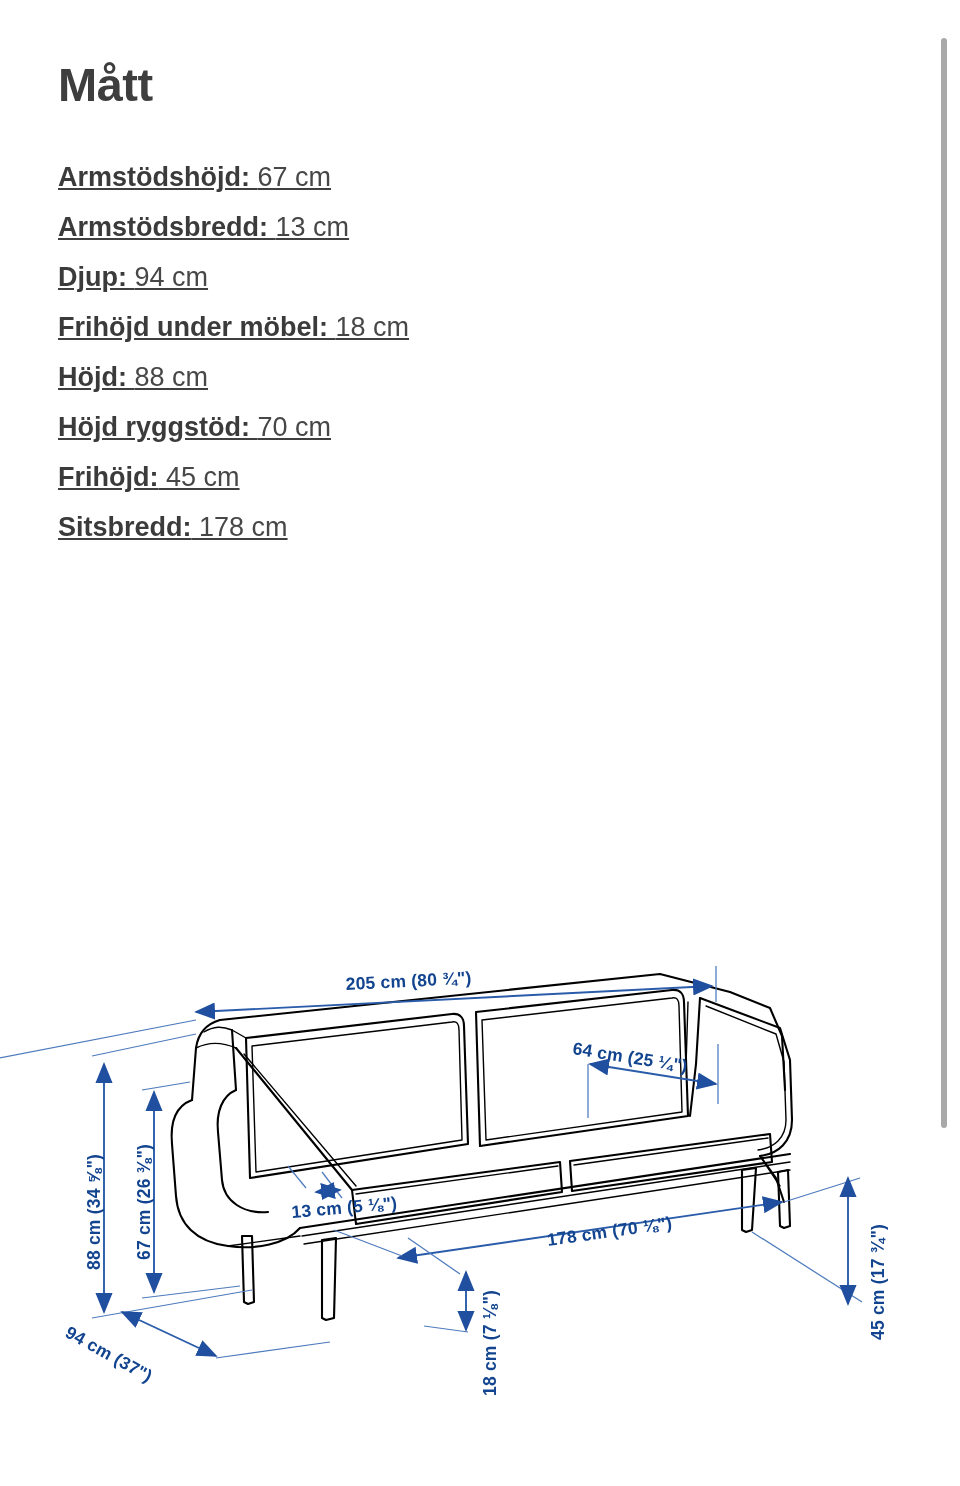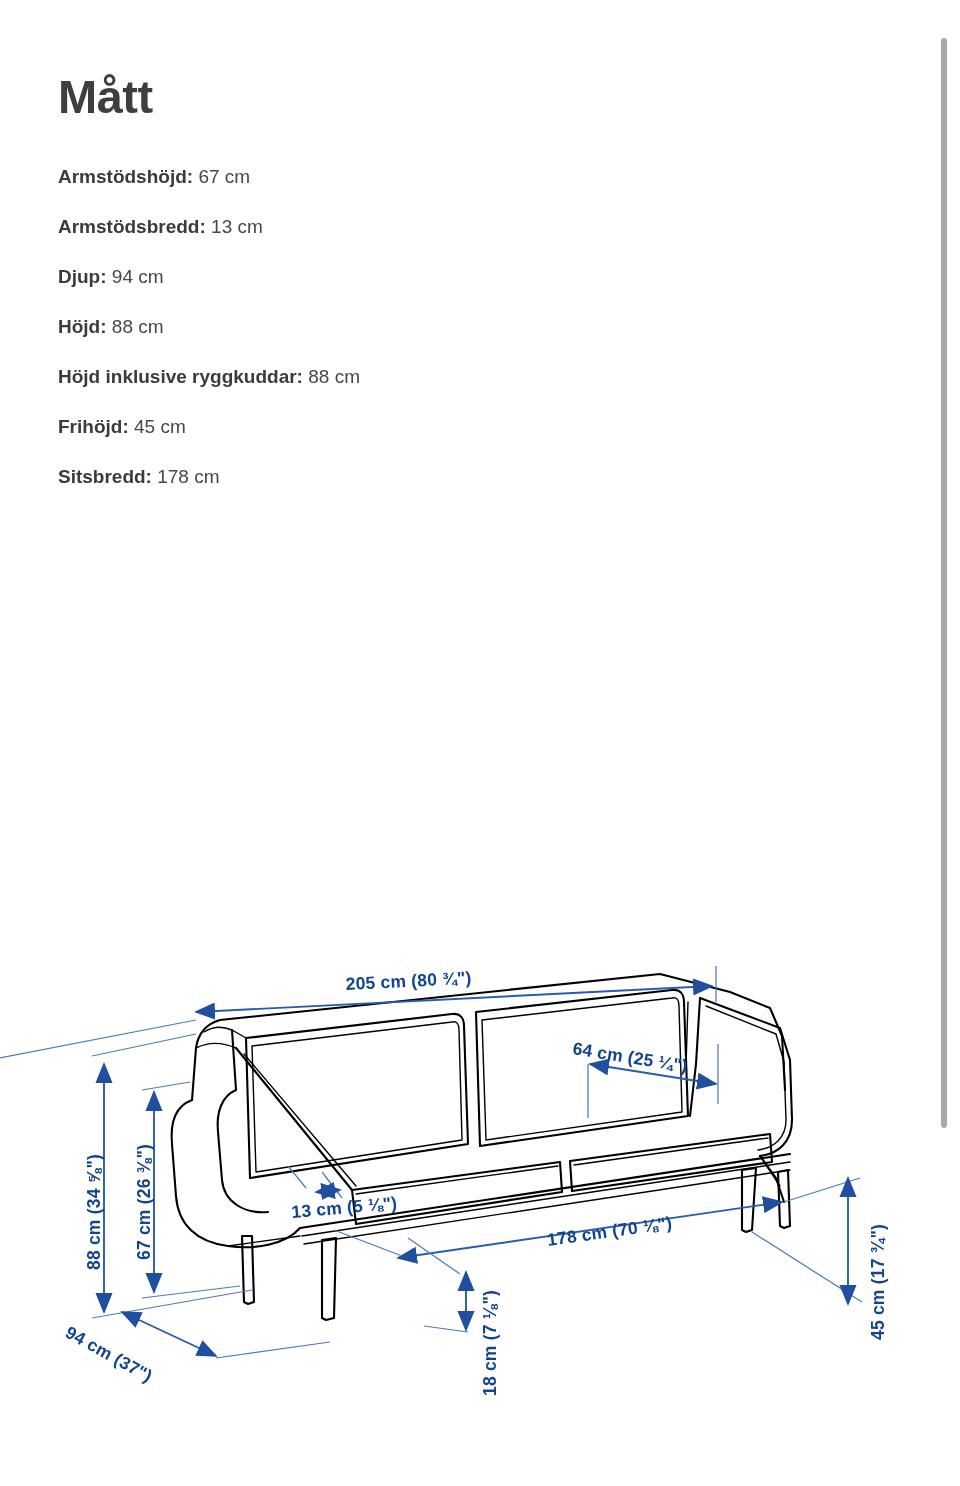--- a/index.html
+++ b/index.html
@@ -22,43 +22,44 @@
   #page {
     position: absolute;
     inset: 0;
     background: #ffffff;
   }
 
   
   #measurements-heading {
     position: absolute;
     left: 58px;
-    top: 40px;
+    top: 28px;
     font-size: 47px;
     font-weight: 700;
     letter-spacing: -0.5px;
     color: #3e3e3e;
     line-height: 1.1;
   }
 
   
   #spec-list {
     position: absolute;
     left: 58px;
     top: 152px;
     width: 820px;
     list-style: none;
     margin: 0;
     padding: 0;
   }
   #spec-list li {
-    font-size: 19px;
+    font-size: 27px;
     line-height: 50px;
     color: #3f3f3f;
     white-space: nowrap;
+    text-decoration: underline;
   }
   #spec-list .spec-label {
     font-weight: 700;
     color: #3b3b3b;
   }
   #spec-list .spec-value {
     font-weight: 400;
     color: #474747;
   }
 
@@ -142,26 +143,30 @@
     </li>
     <li>
       <span class="spec-label">Armstödsbredd:</span>
       <span class="spec-value">13 cm</span>
     </li>
     <li>
       <span class="spec-label">Djup:</span>
       <span class="spec-value">94 cm</span>
     </li>
     <li>
+      <span class="spec-label">Frihöjd under möbel:</span>
+      <span class="spec-value">18 cm</span>
+    </li>
+    <li>
       <span class="spec-label">Höjd:</span>
       <span class="spec-value">88 cm</span>
     </li>
     <li>
-      <span class="spec-label">Höjd inklusive ryggkuddar:</span>
-      <span class="spec-value">88 cm</span>
+      <span class="spec-label">Höjd ryggstöd:</span>
+      <span class="spec-value">70 cm</span>
     </li>
     <li>
       <span class="spec-label">Frihöjd:</span>
       <span class="spec-value">45 cm</span>
     </li>
     <li>
       <span class="spec-label">Sitsbredd:</span>
       <span class="spec-value">178 cm</span>
     </li>
   </ul>

